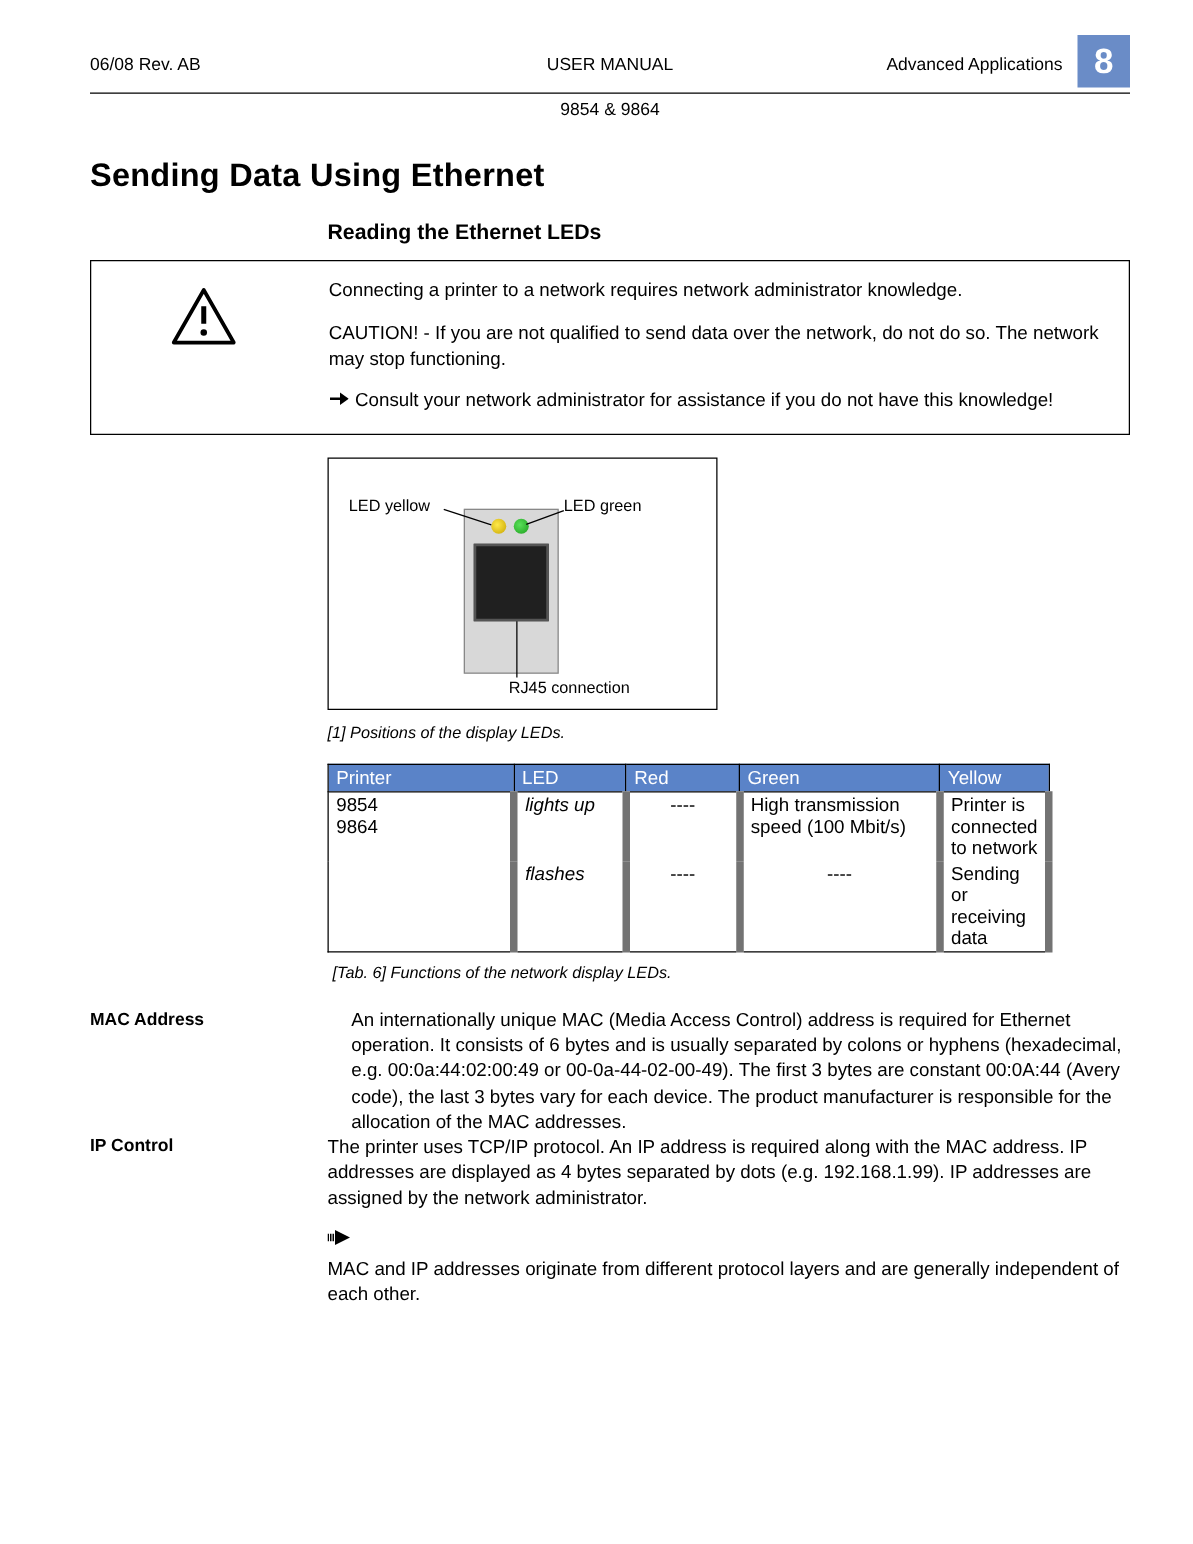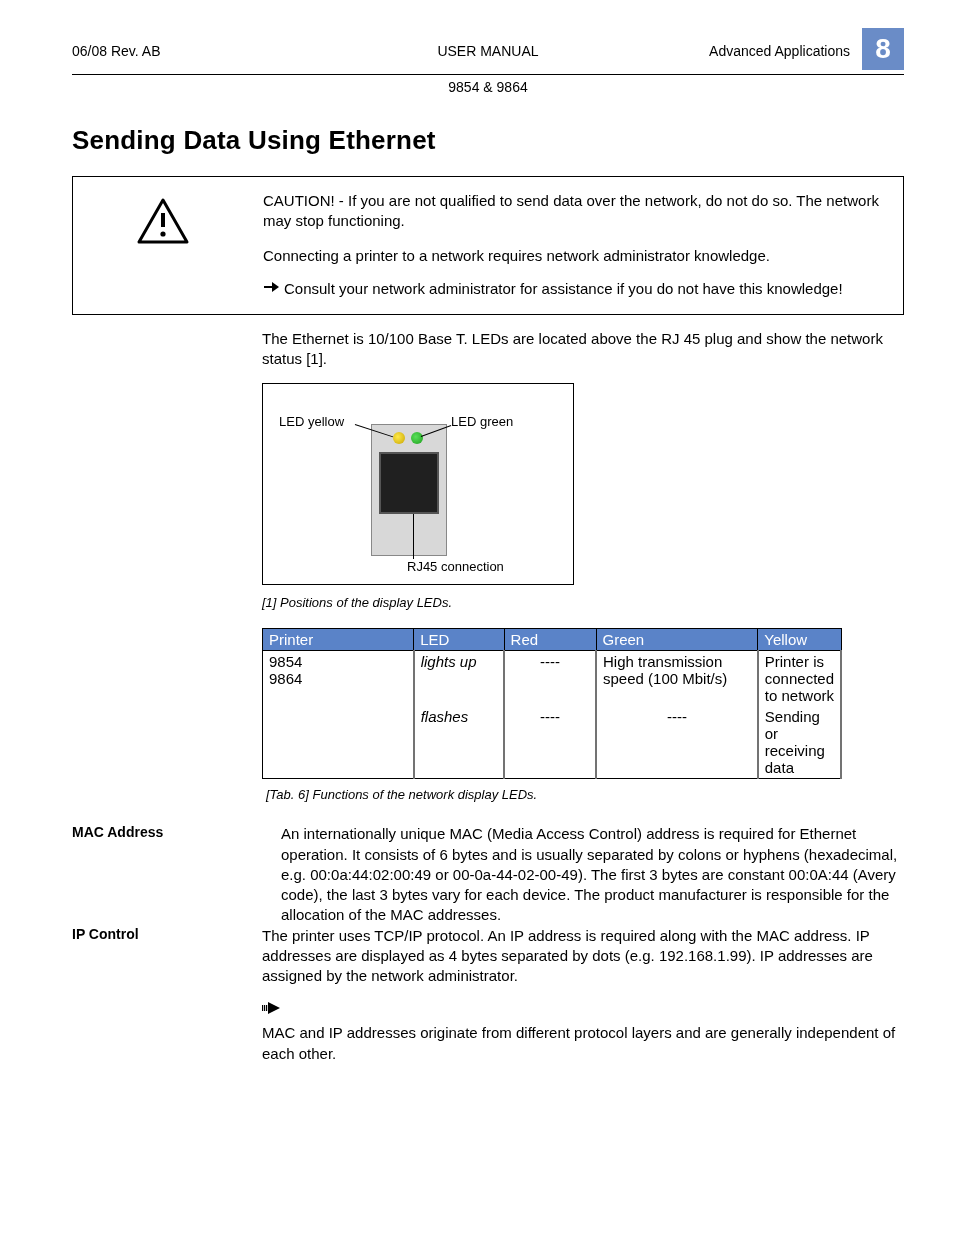--- a/index.html
+++ b/index.html
@@ -127,21 +127,21 @@
     background: #5a83c8;
     color: #fff;
     font-weight: normal;
     text-align: left;
     padding: 2px 6px;
     border: 1px solid #000;
     font-size: 15px;
   }
   table.led-table td {
     border-left: 1px solid #000;
-    border-right: 2px solid #737373;
+    border-right: 6px solid #737373;
     padding: 2px 6px;
     vertical-align: top;
     font-size: 15px;
   }
   table.led-table tr.last td { border-bottom: 1px solid #000; }
   .table-caption { font-style: italic; font-size: 13px; margin: 8px 0 22px 4px;}
   .center-dash { text-align:center;}
   .italic { font-style: italic;}
   .margin-label {
     font-weight: bold;
@@ -161,49 +161,49 @@
       <span>Advanced Applications</span>
       <div class="chapter-box">8</div>
     </div>
   </div>
   <div class="subheader">9854 &amp; 9864</div>
 
   <h1 class="section">Sending Data Using Ethernet</h1>
 
   <div class="content-grid">
     <div></div>
+    <h2 class="subsection">Reading the Ethernet LEDs</h2>
   </div>
 
   <div class="caution-box">
     <div class="warning-icon">
       <svg width="54" height="48" viewBox="0 0 54 48">
         <polygon points="27,3 51,45 3,45" fill="none" stroke="#000" stroke-width="3" stroke-linejoin="round"></polygon>
         <rect x="25" y="16" width="4" height="14" fill="#000"></rect>
         <circle cx="27" cy="37" r="2.6" fill="#000"></circle>
       </svg>
     </div>
     <div>
+      <p class="p">Connecting a printer to a network requires network administrator knowledge.</p>
       <p class="p">CAUTION! - If you are not qualified to send data over the network, do not do so.  The network may stop functioning.</p>
-      <p class="p">Connecting a printer to a network requires network administrator knowledge.</p>
       <div class="arrow-item">
         <span class="arrow-glyph">
           <svg width="16" height="14" viewBox="0 0 16 14">
               <line x1="1" y1="7" x2="10" y2="7" stroke="#000" stroke-width="2"></line>
               <polygon points="9,2 16,7 9,12" fill="#000"></polygon>
             </svg>
         </span>
         <span>Consult your network administrator for assistance if you do not have this knowledge!</span>
       </div>
     </div>
   </div>
 
   <div class="content-grid">
     <div></div>
     <div>
-      <p class="p">The Ethernet is 10/100 Base T.  LEDs are located above the RJ 45 plug and show the network status [1].</p>
 
       <div class="figure-box">
         <div class="figure-device"></div>
         <div class="figure-port"></div>
         <div class="led led-yellow"></div>
         <div class="led led-green"></div>
 
         <div class="fig-label" style="left:16px; top:30px;">LED yellow</div>
         <div class="fig-line" style="left:92px; top:40px; width:40px; height:1px; transform:rotate(18deg); transform-origin:left center;"></div>
 

